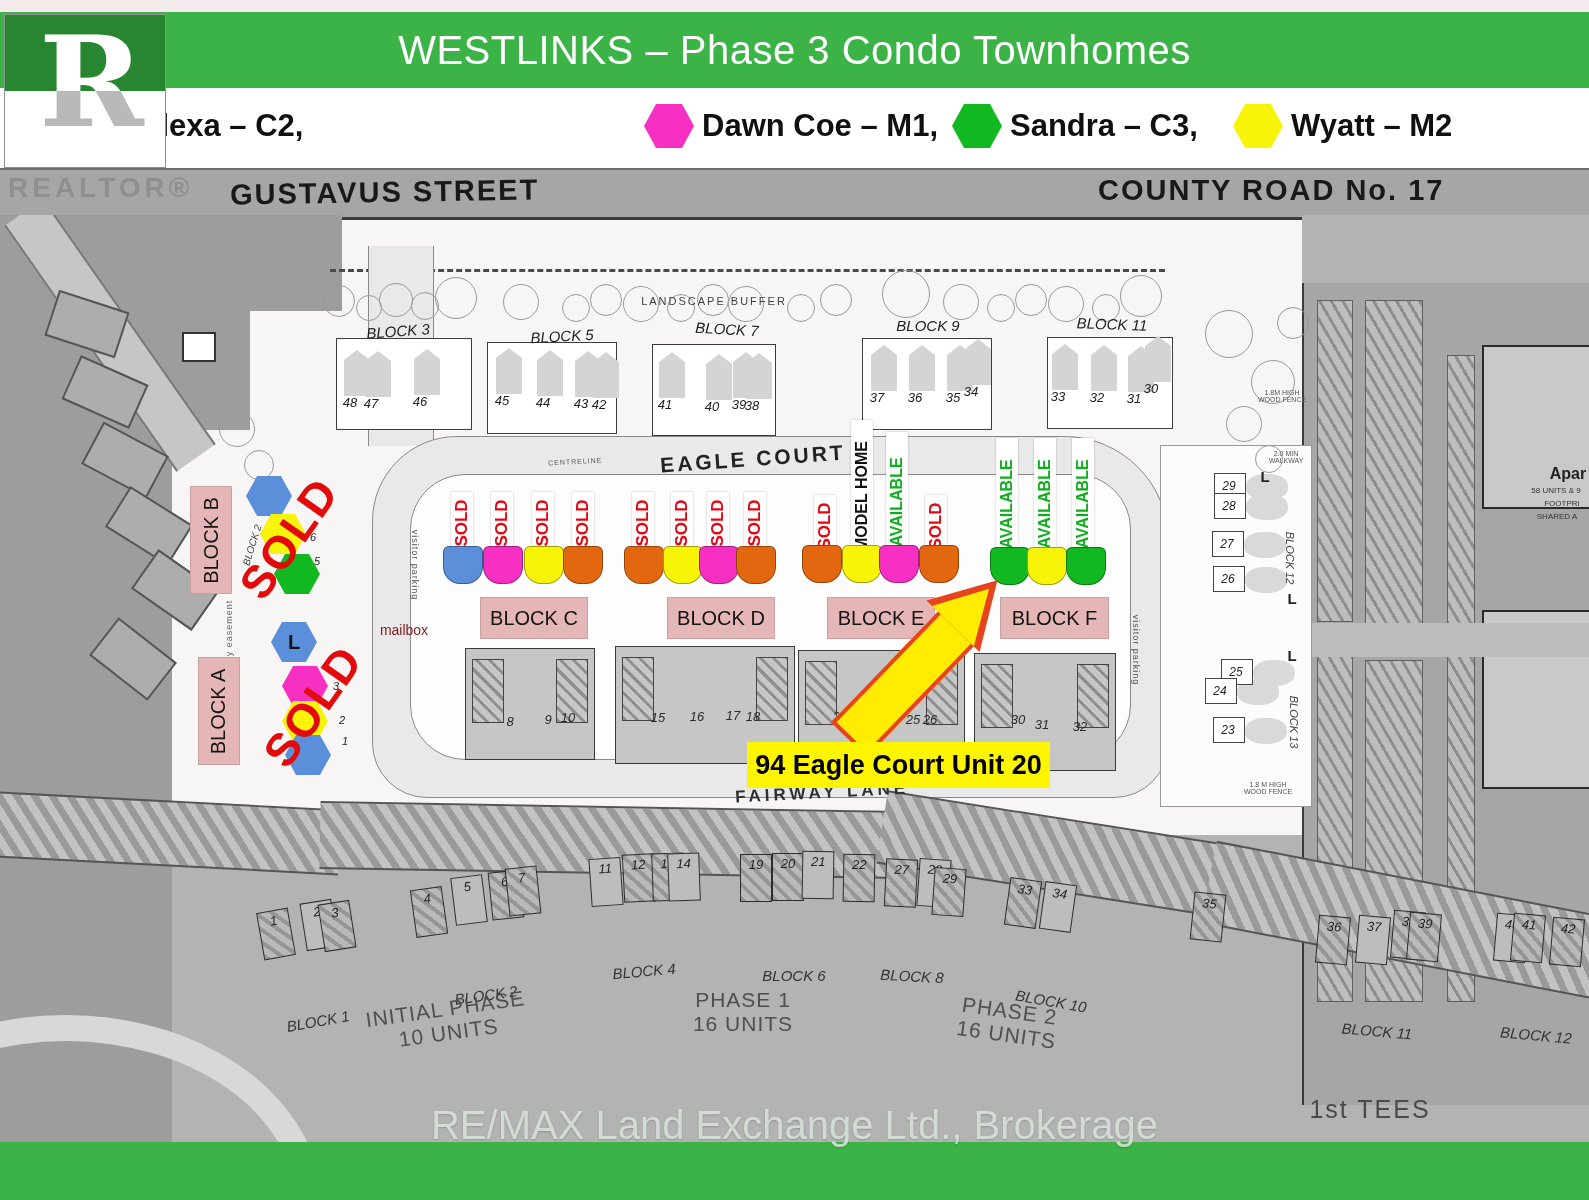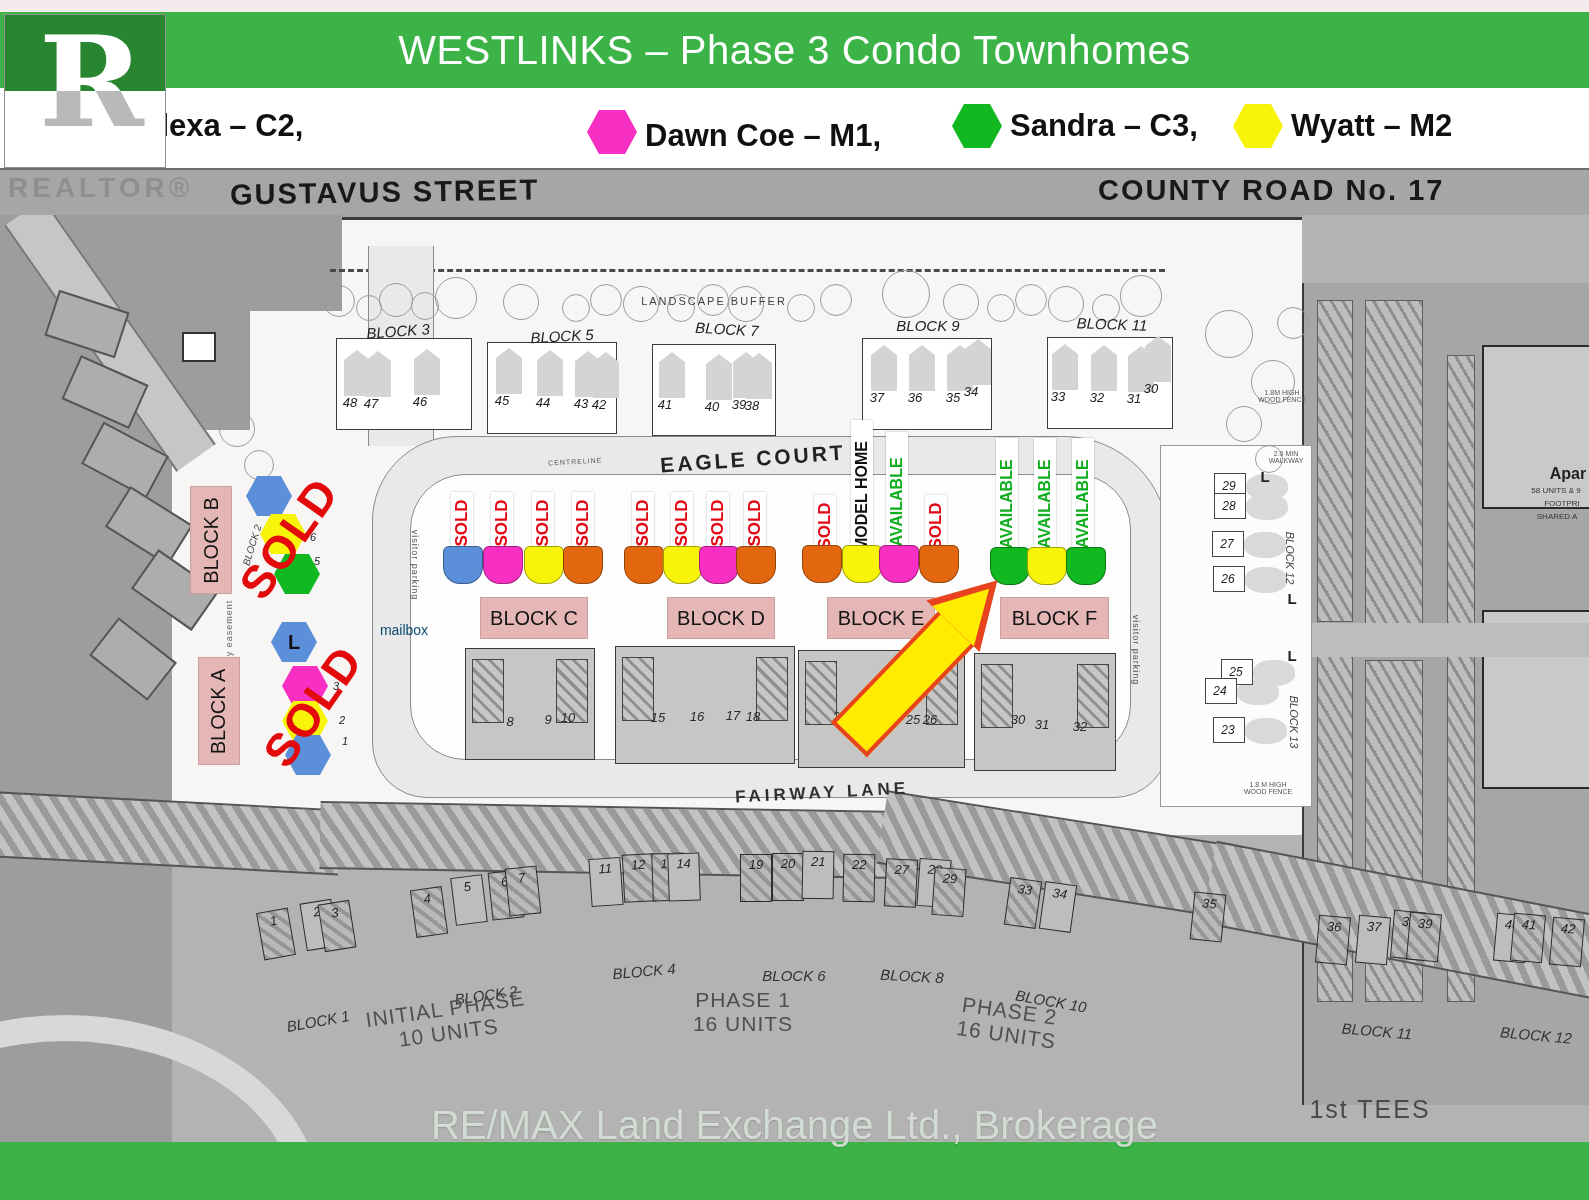--- a/index.html
+++ b/index.html
@@ -81,21 +81,21 @@
 <div id="stage">
   <div class="abs topstrip"></div>
   <div class="abs header">
     <span>WESTLINKS – Phase 3 Condo Townhomes</span>
   </div>
   <div class="abs legendrow" id="legend">
       <div class="legend-item" style="left: 80px;">
         <div class="hex" style="background: rgb(91, 143, 217);"></div>
         <b>Alexa – C2,</b>
       </div>
-      <div class="legend-item" style="left: 587px; align-items: flex-end;">
+      <div class="legend-item" style="left: 644px;">
         <div class="hex" style="background: rgb(247, 47, 195);"></div>
         <b>Dawn Coe – M1,</b>
       </div>
       <div class="legend-item" style="left: 952px; justify-content: space-between;">
         <div class="hex" style="background: rgb(18, 184, 31);"></div>
         <b>Sandra – C3,</b>
       </div>
       <div class="legend-item" style="left: 1233px;">
         <div class="hex" style="background: rgb(247, 244, 10);"></div>
         <b>Wyatt – M2</b>
@@ -482,21 +482,21 @@
         </div>
         <div class="phase" style="left: 743px; top: 797px; transform: translate(-50%, -50%) rotate(0deg);">
           <div>PHASE 1</div>
           <div>16 UNITS</div>
         </div>
         <div class="phase" style="left: 1008px; top: 808px; transform: translate(-50%, -50%) rotate(8deg);">
           <div>PHASE 2</div>
           <div>16 UNITS</div>
         </div>
         <div class="anno" style="left: 714px; top: 86px; font-size: 11px; color: rgb(63, 63, 63); letter-spacing: 2px; font-weight: 400; font-style: normal; transform: translate(-50%, -50%) rotate(0deg);">LANDSCAPE BUFFER</div>
-        <div class="anno" style="left: 404px; top: 415px; font-size: 14px; color: #0c4a6e; letter-spacing: 0px; font-weight: 400; font-style: normal; transform: translate(-50%, -50%) rotate(0deg);">mailbox</div>
+        <div class="anno" style="left: 404px; top: 415px; font-size: 14px; color: #7f1d1d; letter-spacing: 0px; font-weight: 400; font-style: normal; transform: translate(-50%, -50%) rotate(0deg);">mailbox</div>
         <div class="anno" style="left: 229px; top: 430px; font-size: 9px; color: rgb(102, 102, 102); letter-spacing: 1px; font-weight: 400; font-style: normal; transform: translate(-50%, -50%) rotate(-90deg);">sanitary easement</div>
         <div class="anno" style="left: 252px; top: 330px; font-size: 10px; color: rgb(68, 68, 68); letter-spacing: 0px; font-weight: 400; font-style: italic; transform: translate(-50%, -50%) rotate(-73deg);">BLOCK 2</div>
         <div class="anno" style="left: 415px; top: 350px; font-size: 9px; color: rgb(85, 85, 85); letter-spacing: 1px; font-weight: 400; font-style: normal; transform: translate(-50%, -50%) rotate(90deg);">visitor parking</div>
         <div class="anno" style="left: 1136px; top: 435px; font-size: 9px; color: rgb(85, 85, 85); letter-spacing: 1px; font-weight: 400; font-style: normal; transform: translate(-50%, -50%) rotate(90deg);">visitor parking</div>
         <div class="anno" style="left: 1282px; top: 181px; font-size: 7px; color: rgb(85, 85, 85); letter-spacing: 0px; font-weight: 400; font-style: normal; transform: translate(-50%, -50%) rotate(0deg);">1.8M HIGH
 WOOD FENCE</div>
         <div class="anno" style="left: 1286px; top: 242px; font-size: 7px; color: rgb(85, 85, 85); letter-spacing: 0px; font-weight: 400; font-style: normal; transform: translate(-50%, -50%) rotate(0deg);">2.0 MIN
 WALKWAY</div>
         <div class="anno" style="left: 1268px; top: 573px; font-size: 7px; color: rgb(85, 85, 85); letter-spacing: 0px; font-weight: 400; font-style: normal; transform: translate(-50%, -50%) rotate(0deg);">1.8 M HIGH
 WOOD FENCE</div>
@@ -505,17 +505,20 @@
         <div class="anno" style="left: 1562px; top: 288px; font-size: 8px; color: rgb(51, 51, 51); letter-spacing: 0px; font-weight: 400; font-style: normal; transform: translate(-50%, -50%) rotate(0deg);">FOOTPRI</div>
         <div class="anno" style="left: 1557px; top: 301px; font-size: 8px; color: rgb(51, 51, 51); letter-spacing: 0px; font-weight: 400; font-style: normal; transform: translate(-50%, -50%) rotate(0deg);">SHARED A</div>
         <div class="anno" style="left: 1370px; top: 894px; font-size: 25px; color: rgb(74, 74, 74); letter-spacing: 2px; font-weight: 500; font-style: normal; transform: translate(-50%, -50%) rotate(0deg);">1st TEES</div>
       </div>
 
     <div class="abs arrow">
       <div class="arr-shaft"></div>
       <div class="arr-head-b"></div>
       <div class="arr-head-f"></div>
     </div>
+    <div class="abs banner">
+      <span>94 Eagle Court Unit 20</span>
+    </div>
 
     <div class="abs watermark">RE/MAX Land Exchange Ltd., Brokerage</div>
     <div class="abs greenband"></div>
   </div>
 </div>
 
 </body></html>

